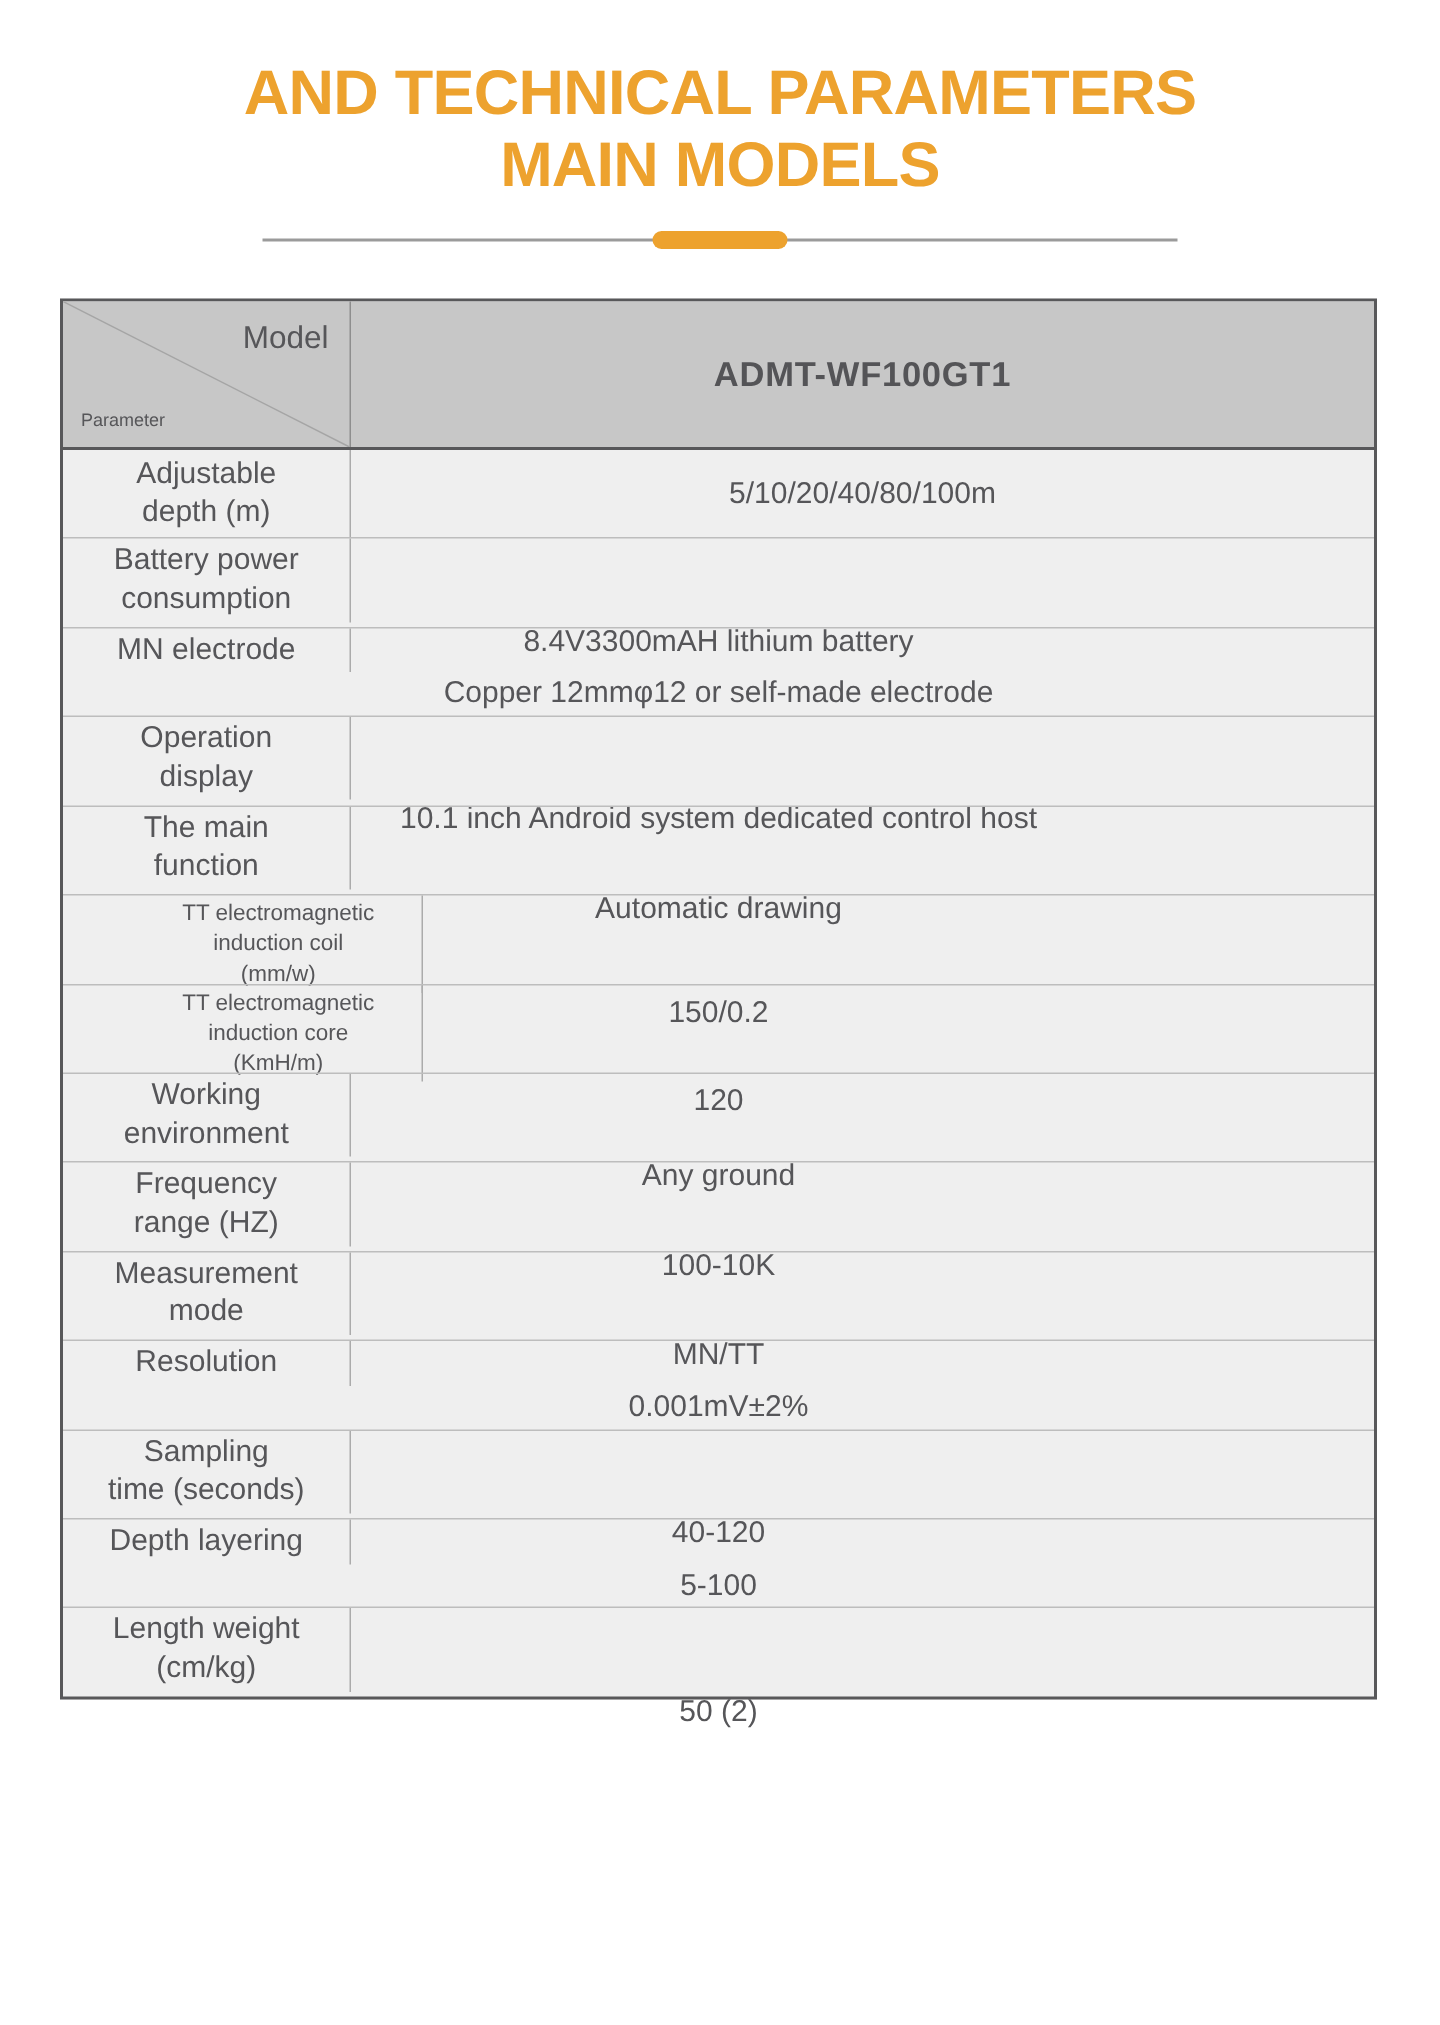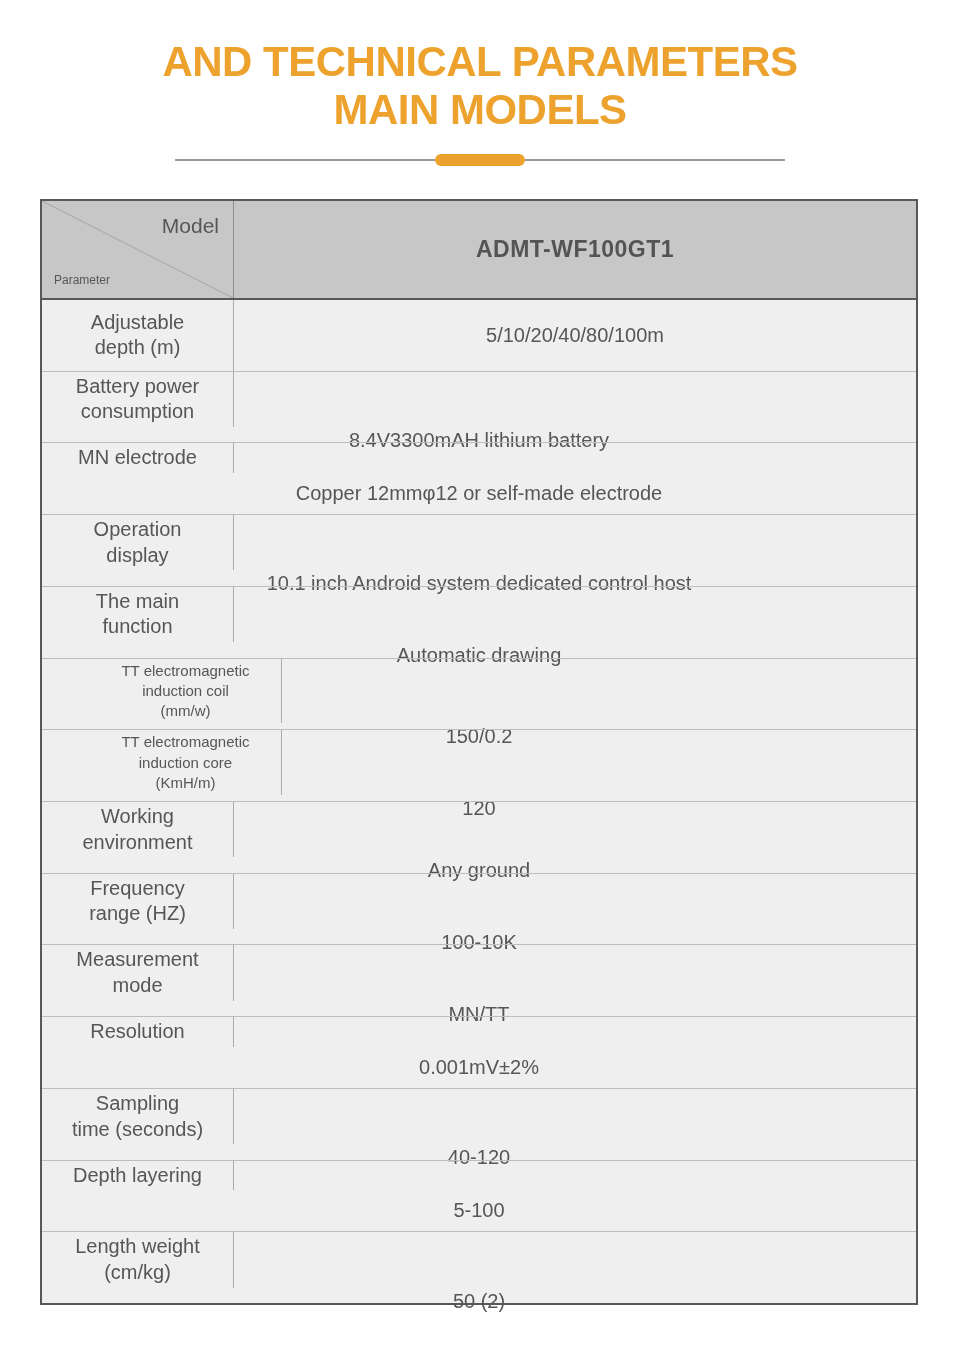--- a/index.html
+++ b/index.html
@@ -74,21 +74,21 @@
     position:absolute;bottom:11px;left:12px;
     font-size:12px;
   }
   .model-cell{
     flex:1;display:flex;align-items:center;justify-content:center;
     font-size:23px;font-weight:700;color:#545457;
     letter-spacing:0.5px;
   }
   .tbody{
     display:flex;flex-direction:column;
-    height:1003px;
+    height:831px;
     justify-content:space-between;
   }
   .trow{flex:1;display:flex;min-height:0;}
   .trow + .trow{border-top:1px solid var(--border-light);flex-direction:column;}
   .pcell{
     width:192px;
     border-right:1px solid #ABABAB;
     display:flex;align-items:center;justify-content:center;
     text-align:center;white-space:pre-line;
     font-size:20px;line-height:1.28;

